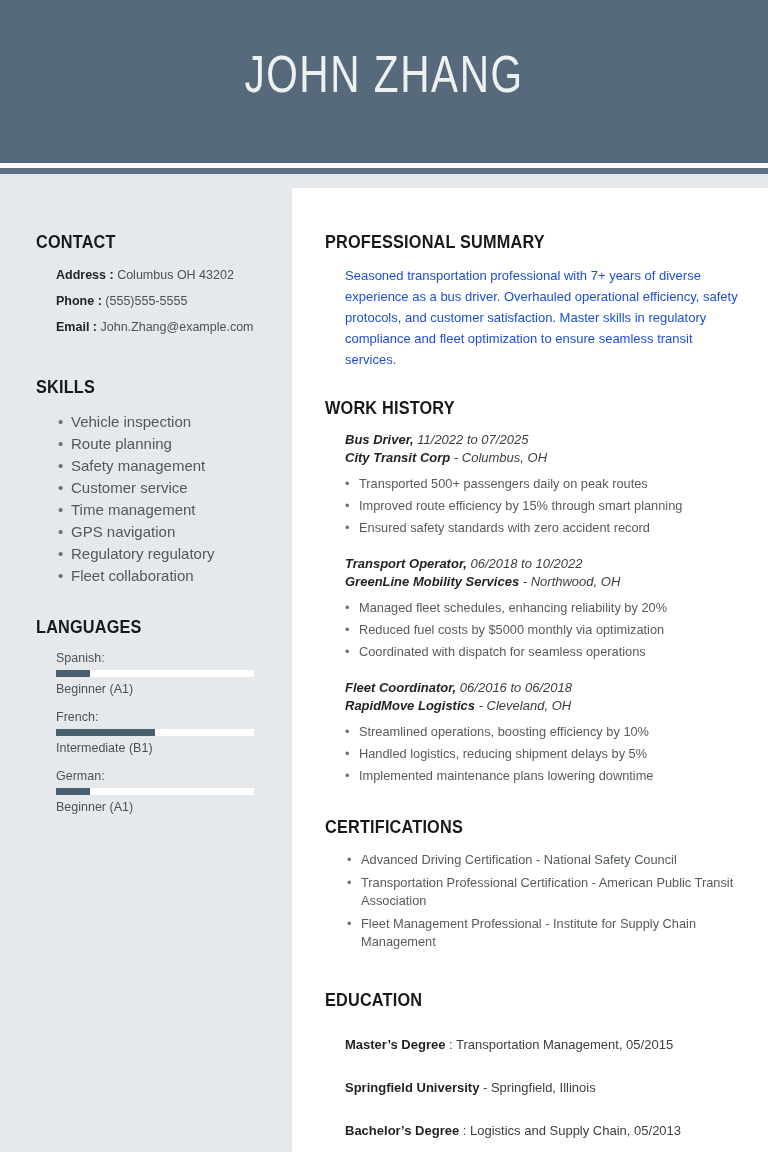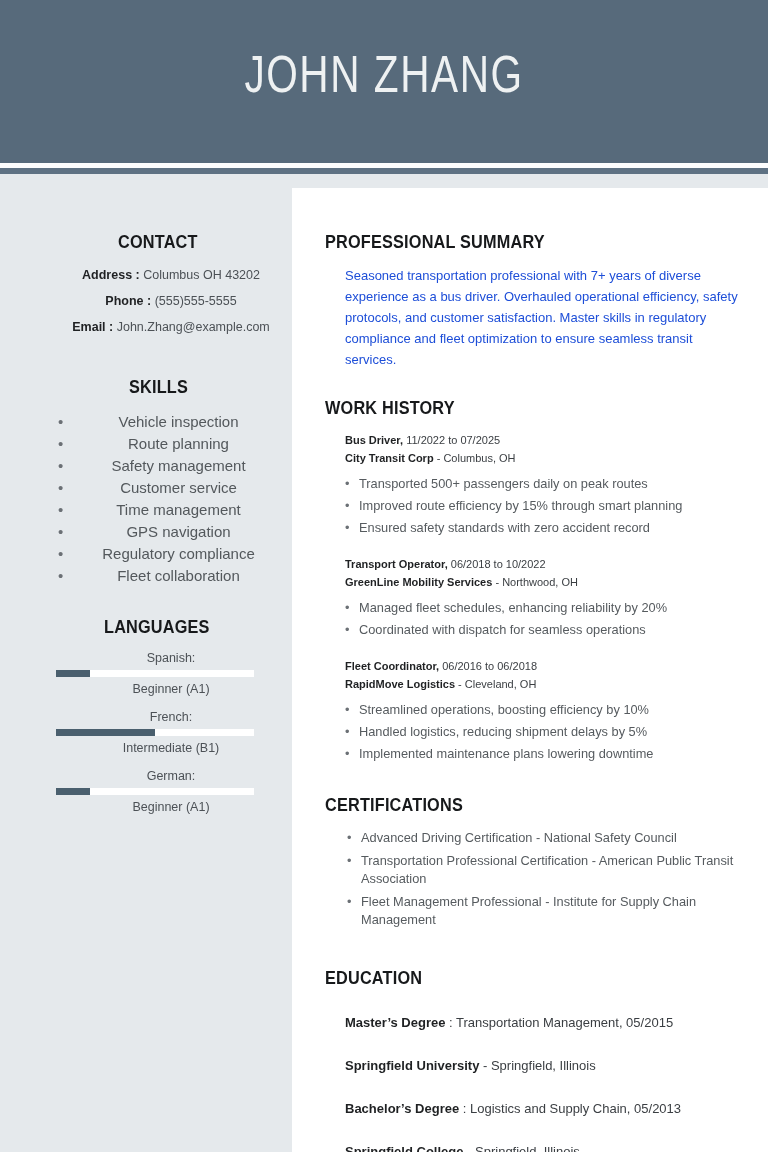--- a/index.html
+++ b/index.html
@@ -18,21 +18,21 @@
     display:inline-block; margin-top:44px;
     font-size:52px; font-weight:500; color:#eef1f2;
     letter-spacing:2px; transform:scaleX(0.78); transform-origin:center;
     white-space:nowrap;
   }
   .rule-white { position:absolute; top:163px; left:0; width:768px; height:5px; background:#fdfdfe; }
   .rule-slate { position:absolute; top:168px; left:0; width:768px; height:6px; background:#5e7183; }
   
   .sidebar {
     position:absolute; top:174px; left:0; bottom:0; width:292px;
-    background:#e5e9ec; padding:58px 6px 0 36px;text-align:center;
+    background:#e5e9ec; padding:58px 6px 0 36px;
   }
   .main-panel {
     position:absolute; top:188px; left:292px; right:0; bottom:0;
     background:#ffffff; padding:44px 24px 0 33px;
   }
   
   h2 {
     font-size:17.5px; font-weight:700; color:#17191b; letter-spacing:.2px;
     display:inline-block; transform:scaleX(0.93); transform-origin:left center;
     white-space:nowrap;
@@ -54,21 +54,21 @@
   .lang-name, .lang-level { font-size:12.5px; color:#4c5156; line-height:16px; }
   .lang-bar { width:198px; height:7px; background:#ffffff; margin:4px 0 4px 0; }
   .lang-fill { height:7px; background:#4a5f6e; }
   
   .summary-text {
     margin:12px 0 0 20px; font-size:13px; color:#1d4ed8; line-height:21px;
     max-width:402px;
   }
   .wh-title { margin-top:28px; }
   .job { margin:12px 0 16px 20px; }
-  .job-line { font-size:11px; line-height:18px; color:#3a3e42; }
+  .job-line { font-size:13px; line-height:18px; color:#3a3e42;font-style:italic; }
   .job-line b { color:#1f2123; font-weight:700; }
   .job-bullets { margin-top:6px; }
   .job-bullets li, .cert-list li {
     position:relative; font-size:12.8px; color:#565b5f; padding-left:14px;
   }
   .job-bullets li { line-height:22px; }
   .job-bullets li::before, .cert-list li::before {
     content:"•"; position:absolute; left:0; color:#6b7075;
   }
   .cert-title { margin-top:14px; }
@@ -112,21 +112,21 @@
 
     <section class="section">
       <h2 class="skills-title">SKILLS</h2>
       <ul class="skills-list">
         <li>Vehicle inspection</li>
         <li>Route planning</li>
         <li>Safety management</li>
         <li>Customer service</li>
         <li>Time management</li>
         <li>GPS navigation</li>
-        <li>Regulatory compliance</li>
+        <li>Regulatory regulatory</li>
         <li>Fleet collaboration</li>
       </ul>
     </section>
 
     <section class="section">
       <h2 class="lang-title">LANGUAGES</h2>
 
       <div class="lang-block">
         <div class="lang-name">Spanish:</div>
         <div class="lang-bar">
@@ -183,20 +183,21 @@
         <div class="job-line">
           <b>Transport Operator,</b>
           <span>06/2018 to 10/2022</span>
         </div>
         <div class="job-line">
           <b>GreenLine Mobility Services</b>
           <span>- Northwood, OH</span>
         </div>
         <ul class="job-bullets">
           <li>Managed fleet schedules, enhancing reliability by 20%</li>
+          <li>Reduced fuel costs by $5000 monthly via optimization</li>
           <li>Coordinated with dispatch for seamless operations</li>
         </ul>
       </div>
 
       <div class="job">
         <div class="job-line">
           <b>Fleet Coordinator,</b>
           <span>06/2016 to 06/2018</span>
         </div>
         <div class="job-line">

